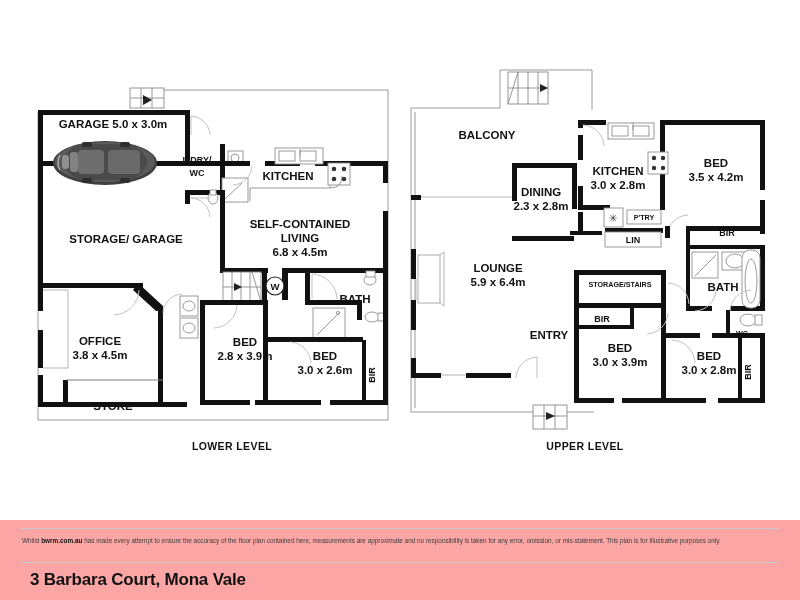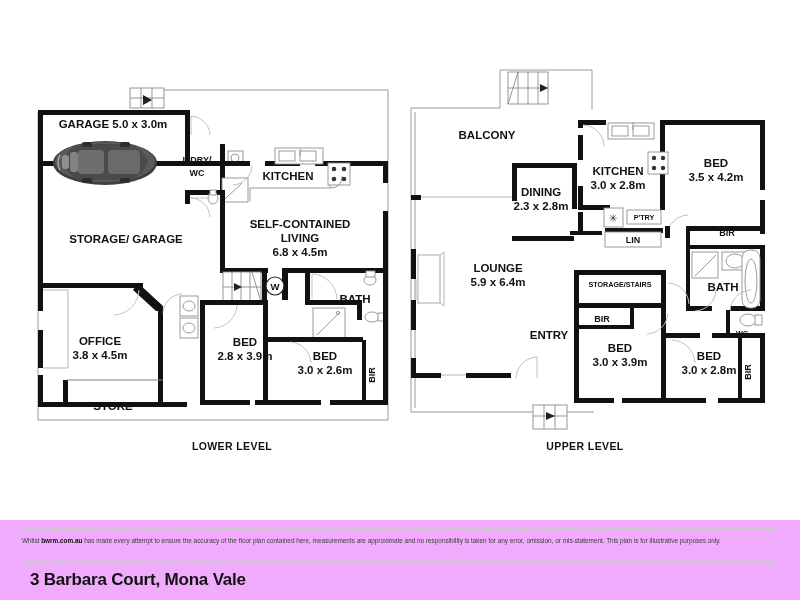--- a/index.html
+++ b/index.html
@@ -17,21 +17,21 @@
 
   .wall{fill:#111111;}
   .thin{fill:none;stroke:#9a9a9a;stroke-width:1;}
   .thin2{fill:none;stroke:#7f7f7f;stroke-width:1;}
   .win{fill:none;stroke:#b5b5b5;stroke-width:1;}
   .door{fill:none;stroke:#c2c2c2;stroke-width:1;}
   .fix{fill:#ffffff;stroke:#8f8f8f;stroke-width:0.9;}
   .fixline{fill:none;stroke:#8f8f8f;stroke-width:0.9;}
   .stair{fill:none;stroke:#8a8a8a;stroke-width:0.9;}
 
-  #footer{position:absolute;left:0;top:520px;width:800px;height:80px;background:#f0abfc;}
+  #footer{position:absolute;left:0;top:520px;width:800px;height:80px;background:#fca5a5;}
   .rule{position:absolute;left:22px;width:756px;height:1px;background:#c9c9c9;}
   #rule-top{top:8px;}
   #rule-bot{top:42px;}
   #disclaimer{position:absolute;left:22px;top:17px;width:760px;font-size:6.4px;line-height:1.35;color:#3d3d3d;font-family:"Liberation Sans",sans-serif;}
   #disclaimer b{color:#111;}
   #address{position:absolute;left:30px;top:50px;font-size:17px;font-weight:bold;color:#111111;letter-spacing:-0.2px;}
 </style>
 </head>
 <body>
 

